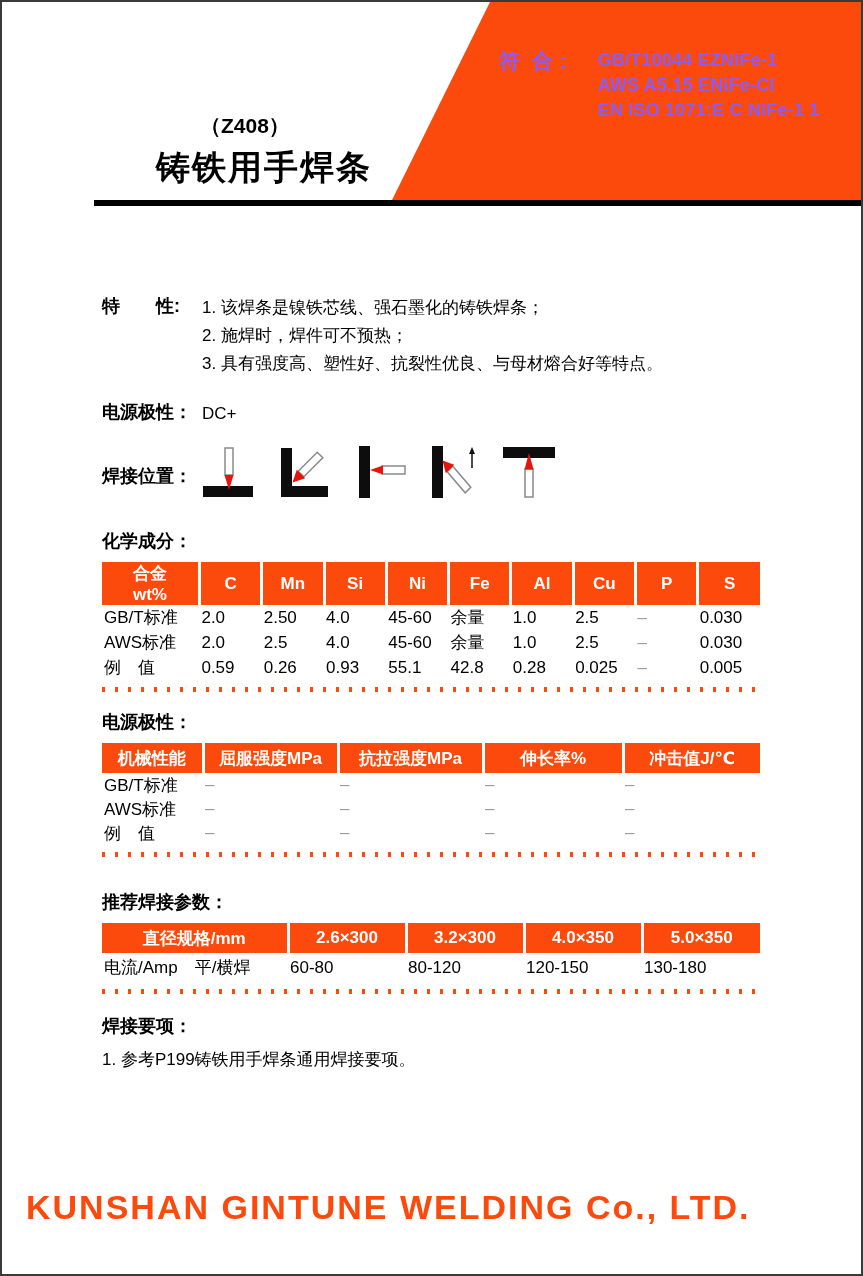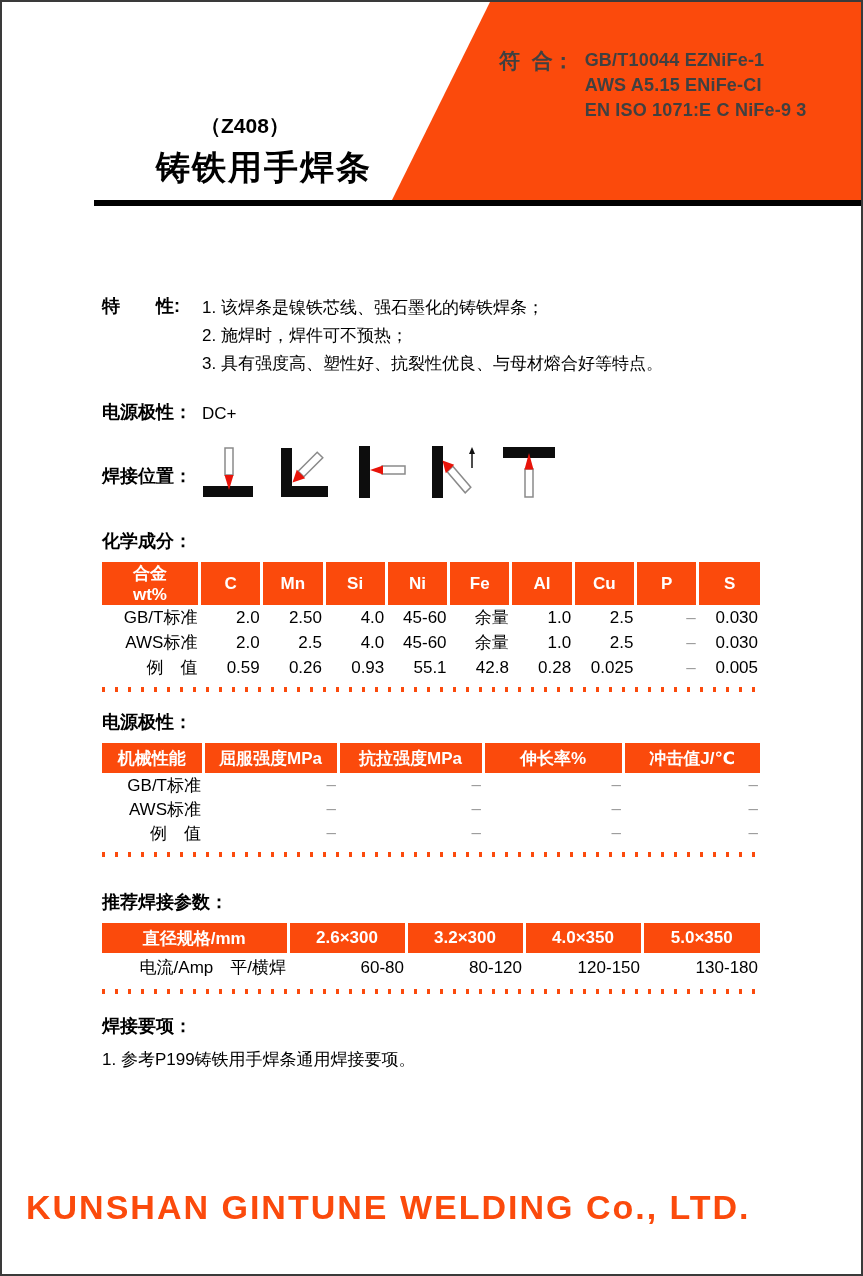--- a/index.html
+++ b/index.html
@@ -9,22 +9,22 @@
     position:relative; width:863px; height:1276px;
     background:#fff; border:2px solid #3a3a3a; overflow:hidden;
   }
   
   .banner {
     position:absolute; left:0; top:0; width:859px; height:198px;
     background:#fb4a0c;
     clip-path:polygon(488px 0, 859px 0, 859px 198px, 390px 198px);
   }
   .compliance {
-    position:absolute; left:497px; top:46px; display:flex; gap:11px;
-    color:#404040; font-weight:bold;
+    position:absolute; left:497px; top:46px; display:flex; gap:24px;
+    color:#8b5cf6; font-weight:bold;
   }
   .compliance .cmp-label { font-size:21px; line-height:26px; white-space:pre; }
   .compliance .cmp-lines div { font-size:18px; line-height:25px; white-space:pre; letter-spacing:0.2px; }
   .title { position:absolute; left:150px; top:36px; font-size:52px; font-weight:bold; letter-spacing:1px; }
   .subtitle { position:absolute; left:198px; top:110px; font-size:21px; font-weight:bold; }
   .product-type { position:absolute; left:154px; top:143px; font-size:34px; font-weight:bold; letter-spacing:2px; }
   .black-rule { position:absolute; left:92px; top:198px; right:0; height:6px; background:#000; }
   
   .row { position:absolute; left:100px; right:30px; display:flex; align-items:flex-start; }
   .row .lbl { flex:none; width:100px; font-weight:bold; font-size:18px; white-space:pre; }
@@ -40,21 +40,21 @@
   .blk-chem { top:527px; }
   .blk-mech { top:708px; }
   .blk-params { top:888px; }
   .tbl-label { font-weight:bold; font-size:18px; margin-bottom:9px; }
   table { border-collapse:collapse; table-layout:fixed; width:658px; }
   th {
     background:#fb4a0c; color:#fff; font-size:17px; font-weight:bold;
     height:30px; text-align:center; vertical-align:middle; padding:0 14px;
   }
   th + th { border-left:3px solid #fff; }
-  td { text-align:right; vertical-align:middle; font-size:17px; height:25px; padding:0 2px; white-space:pre; }
+  td { text-align:left; vertical-align:middle; font-size:17px; height:25px; padding:0 2px; white-space:pre; }
   .mech td { height:24px; }
   .params td { height:29px; }
   td.dash { color:#9c9c9c; }
   .dotted {
     height:5px; margin-top:7px;
     background:repeating-linear-gradient(to right,#fb4a0c 0 3px,transparent 3px 13px);
   }
   
   .sec-notes { position:absolute; left:100px; top:1012px; right:30px; }
   .sec-notes .note-label { font-weight:bold; font-size:18px; margin-bottom:8px; }
@@ -69,21 +69,21 @@
 <body>
 
 <div class="page">
 
   <div class="banner"></div>
   <div class="compliance">
     <div class="cmp-label">符  合：</div>
     <div class="cmp-lines">
       <div>GB/T10044 EZNiFe-1</div>
       <div>AWS A5.15 ENiFe-CI</div>
-      <div>EN ISO 1071:E C NiFe-9 3</div>
+      <div>EN ISO 1071:E C NiFe-1 1</div>
     </div>
   </div>
   <div class="subtitle">（Z408）</div>
   <div class="product-type">铸铁用手焊条</div>
   <div class="black-rule"></div>
 
 
   <div class="row sec-features">
     <div class="lbl">特　　性:</div>
     <div class="content">

